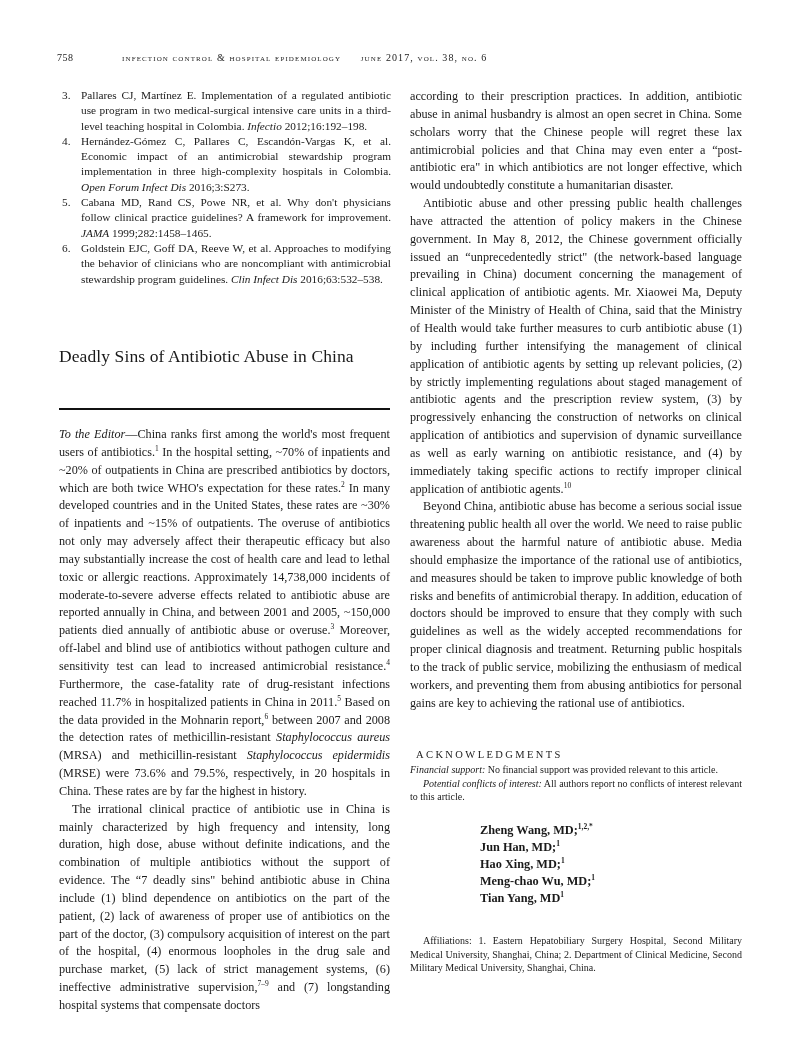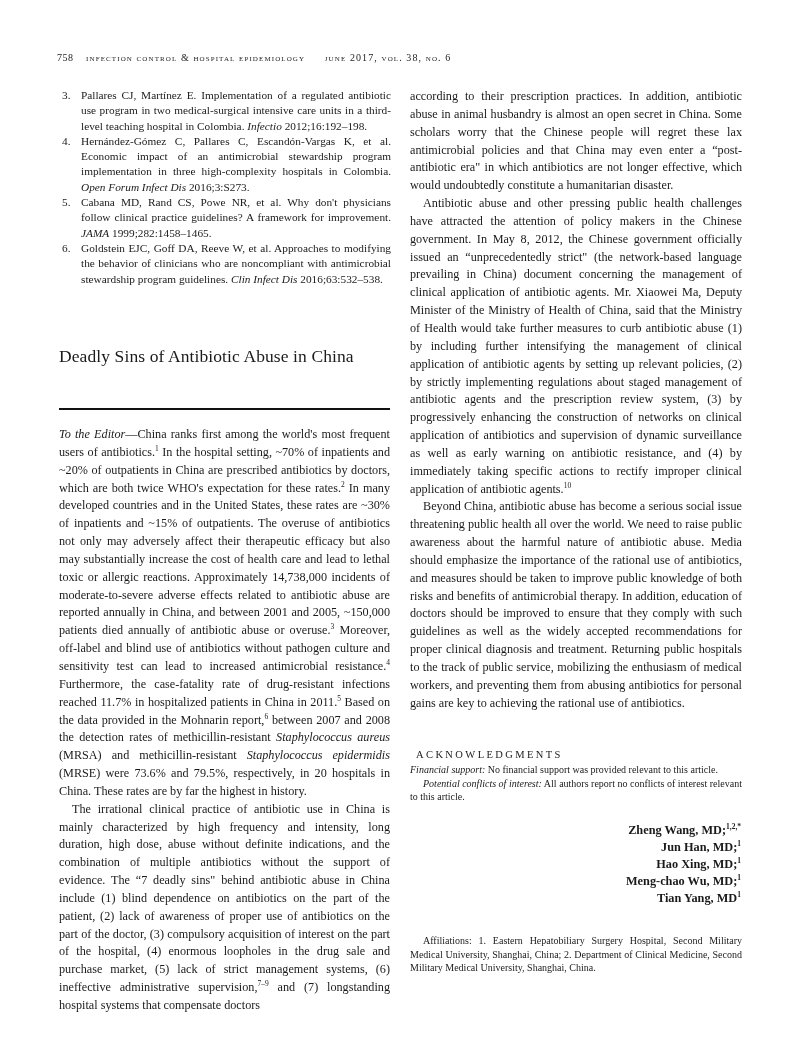--- a/index.html
+++ b/index.html
@@ -7,21 +7,21 @@
     width: 800px; height: 1055px; position: relative; overflow: hidden;
     font-family: "Liberation Serif", "DejaVu Serif", serif;
     color: #1a1a1a;
   }
   .running-head {
     position: absolute; left: 57px; top: 52px; width: 700px;
     font-size: 10px; letter-spacing: 1.1px; color: #222;
     white-space: nowrap;
   }
   .running-head .pg { margin-right: 9px; letter-spacing: 0.5px; }
-  .running-head .sc { font-variant: small-caps; text-transform: lowercase; }
+  .running-head .sc { font-variant: small-caps; text-transform: lowercase; margin-left: 36px; }
   .running-head .issue { margin-left: 16px; font-family: Liberation Serif, serif; }
 
   .col { position: absolute; top: 88px; width: 332px; }
   .col-left { left: 59px; }
   .col-right { left: 410px; width: 332px; }
 
   .refs { list-style: none; margin: 0; padding: 0; font-size: 11.3px; line-height: 15.3px; }
   .refs li { position: relative; padding-left: 22px; text-align: justify; hyphens: auto; }
   .refs li .num { position: absolute; left: 3px; top: 0; }
   .refs .journal { font-style: italic; }
@@ -52,21 +52,21 @@
     margin: 6px; font-weight: normal;
   }
   .ack-body {
     position: absolute; left: 410px; top: 763px; width: 332px;
     font-size: 10px; line-height: 13.6px; text-align: justify; font-family: Liberation Serif, serif;
   }
   .ack-body p { margin: 0; }
   .ack-body p.indent { text-indent: 13px; }
 
   .authors {
-    position: absolute; left: 480px; top: 822px; width: 261px; text-align: right;
+    position: absolute; left: 480px; top: 822px; width: 261px; 
     font-size: 12.3px; line-height: 17px; font-weight: bold;
   }
   .authors div sup { font-size: 7.5px; vertical-align: 5px; line-height: 0; }
 
   .affil {
     position: absolute; left: 410px; top: 934px; width: 332px;
     font-size: 10px; line-height: 13.6px; text-align: justify; text-indent: 13px; margin: 0;
   }
 </style>
 </head>

